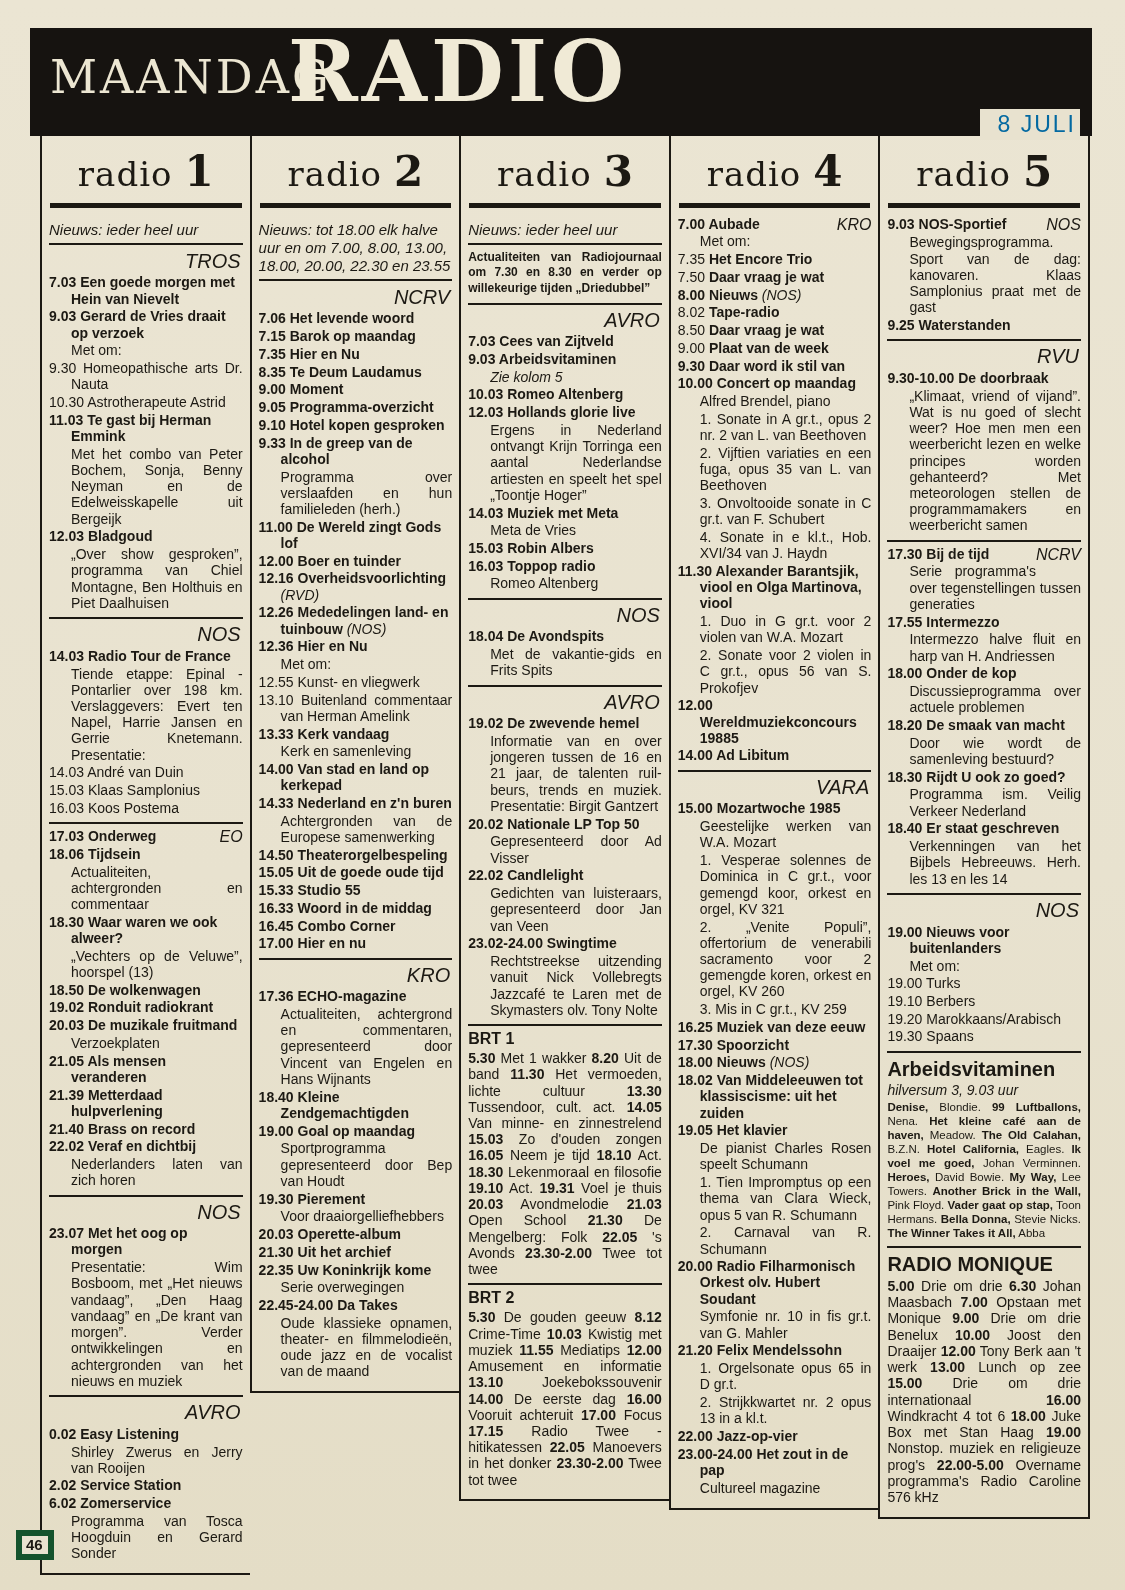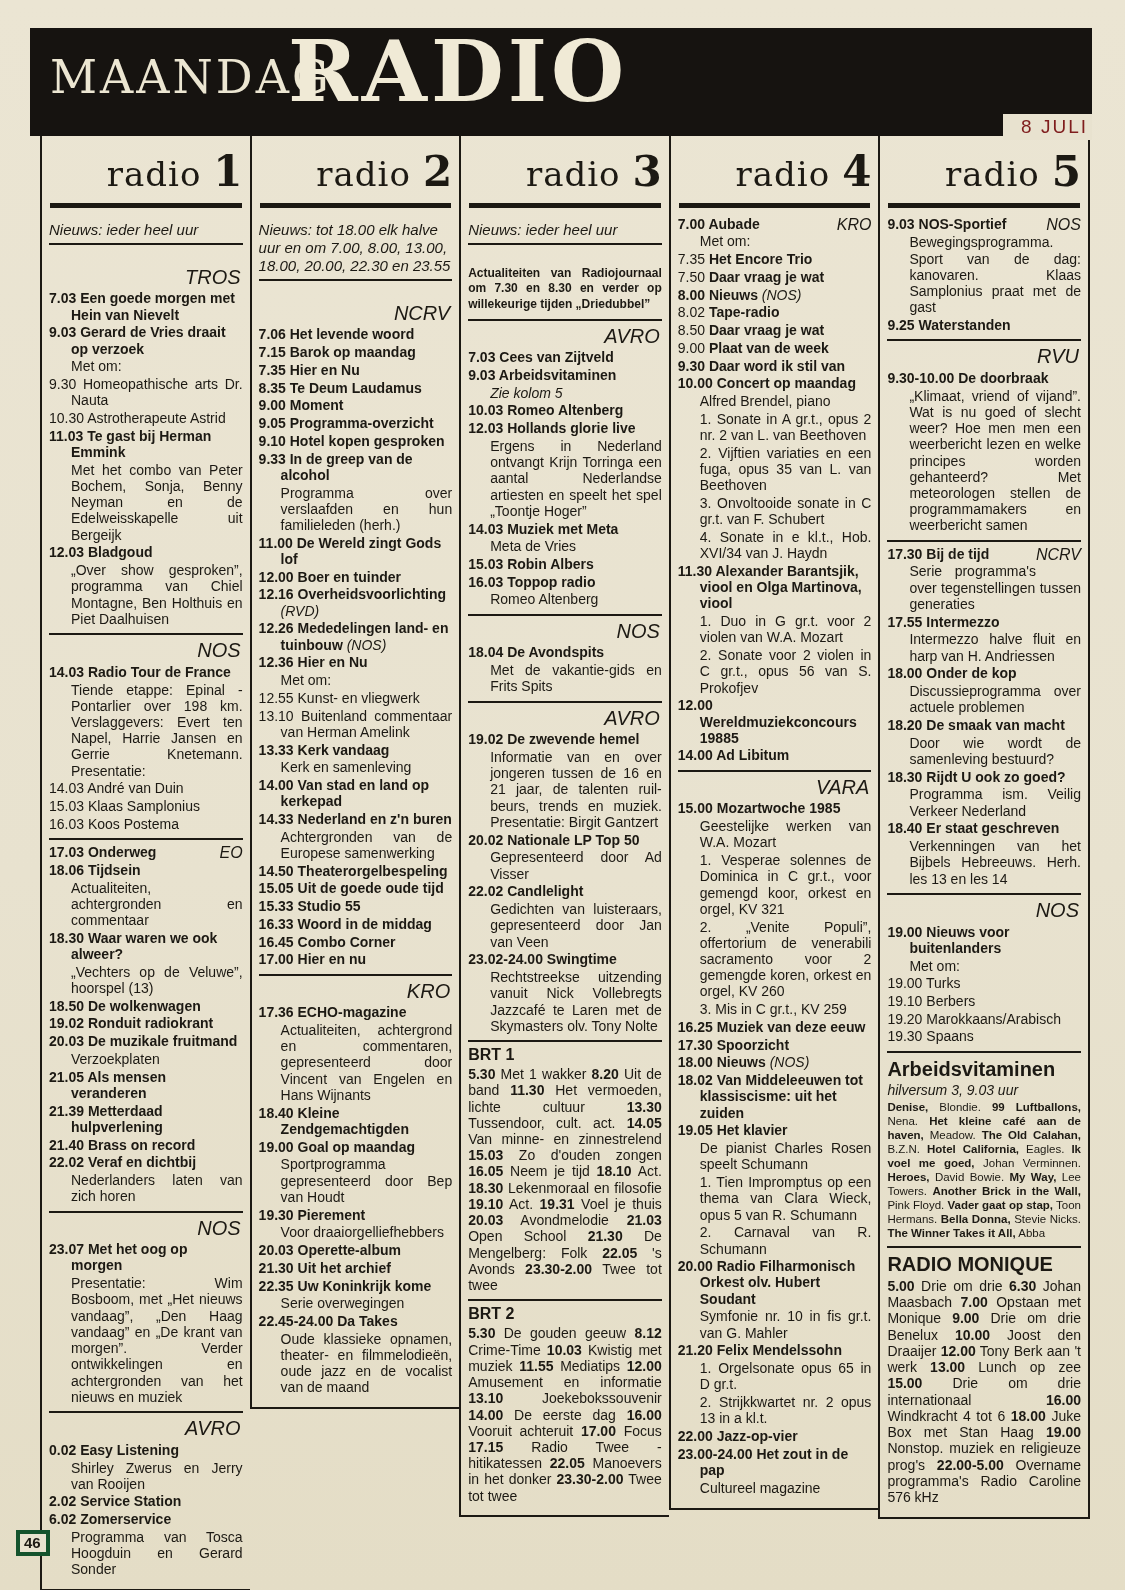--- a/index.html
+++ b/index.html
@@ -15,62 +15,62 @@
     position:absolute;left:20px;top:26px;
     font-family:"DejaVu Serif",serif;font-size:46px;line-height:1;
     color:#ece6d2;letter-spacing:3px;font-weight:400;
   }
   .radio-logo{
     position:absolute;left:258px;top:2px;
     font-family:"DejaVu Serif",serif;font-weight:bold;font-size:84px;line-height:1;
     color:#f0ead6;letter-spacing:4px;
   }
   .date-box{
-    position:absolute;right:0;bottom:-4px;background:#e8e2cf;
-    padding:2px 4px 2px 18px;font-size:19px;letter-spacing:2px;color:#7f1d1d;
+    position:absolute;right:12px;bottom:-4px;background:#e8e2cf;
+    padding:2px 4px 2px 18px;font-size:23px;letter-spacing:2px;color:#0369a1;
   }
   
   .columns{display:flex;align-items:flex-start;}
   .col{
     flex:1 1 0;min-width:0;
     border-left:2px solid #1c1913;border-bottom:2px solid #1c1913;
     padding:0 7px 10px 7px;
     font-size:14px;line-height:1.16;
   }
   .col:last-child{border-right:2px solid #1c1913;}
-  .col-header{text-align:right;padding:12px 0 0;font-family:"DejaVu Serif",serif;white-space:nowrap;}
+  .col-header{text-align:center;padding:12px 0 0;font-family:"DejaVu Serif",serif;white-space:nowrap;}
   .col-header .rname{font-size:34px;letter-spacing:1px;}
   .col-header .rnum{font-size:42px;font-weight:bold;margin-left:12px;}
   .col-header-rule{height:5px;background:#1c1913;margin:6px 1px 8px;}
   
   .col p{margin:1.5px 0;}
   .program{font-weight:bold;padding-left:22px;text-indent:-22px;}
   .program .tag{float:right;font-weight:normal;font-style:italic;font-size:16px;text-indent:0;}
   .program .sfx{font-weight:normal;font-style:italic;}
   .sub{padding-left:22px;text-indent:-22px;text-align:justify;}
   .sub .st{font-weight:bold;}
   .detail{padding-left:22px;text-align:justify;}
   .flush{padding-left:0;}
   .ital{font-style:italic;}
   .network{text-align:right;font-style:italic;font-size:20px;margin:3px 2px 1px;}
   .note{
     font-style:italic;font-size:15px;line-height:1.2;
-    border-bottom:2px solid #1c1913;padding:5px 0 4px;margin-bottom:21px;
+    border-bottom:2px solid #1c1913;padding:5px 0 4px;margin-bottom:5px;
   }
   .smalltext{font-weight:bold;font-size:12px;line-height:1.3;text-align:justify;}
   .rule{border-top:2px solid #1c1913;margin:6px 0 4px;}
   .heading{font-weight:bold;font-size:16px;margin:3px 0 1px;}
   .heading.lg{font-size:20px;margin-top:5px;}
   .flow{text-align:justify;}
   .flow.small{font-size:11.5px;line-height:1.22;}
   .ital-line{font-style:italic;font-size:14px;margin:0 0 2px;}
   
   .page-num{
     position:absolute;left:-24px;top:1502px;
-    border:4px solid #14532d;padding:0 5px 1px 4px;
+    border:6px solid #14532d;padding:0 5px 1px 4px;
     font-size:15px;font-weight:bold;background:#e8e2cf;
   }
 </style>
 </head>
 <body>
 
 <div class="sheet">
   <div class="masthead">
     <span class="day">MAANDAG</span>
     <span class="radio-logo">RADIO</span>

